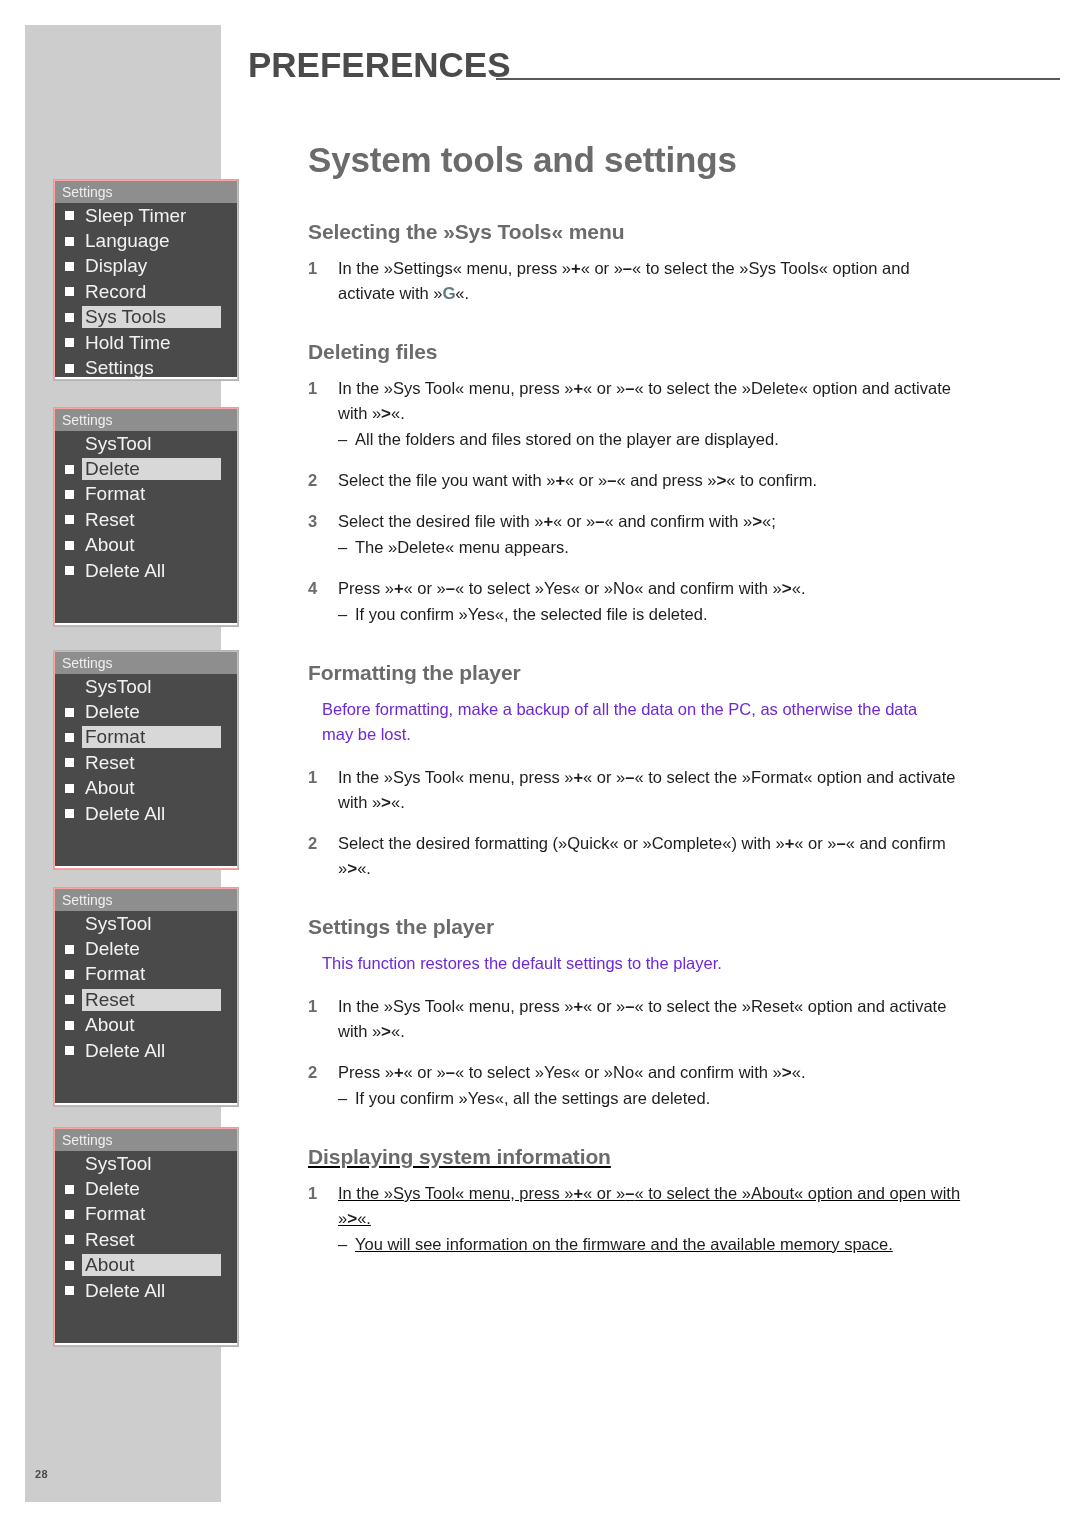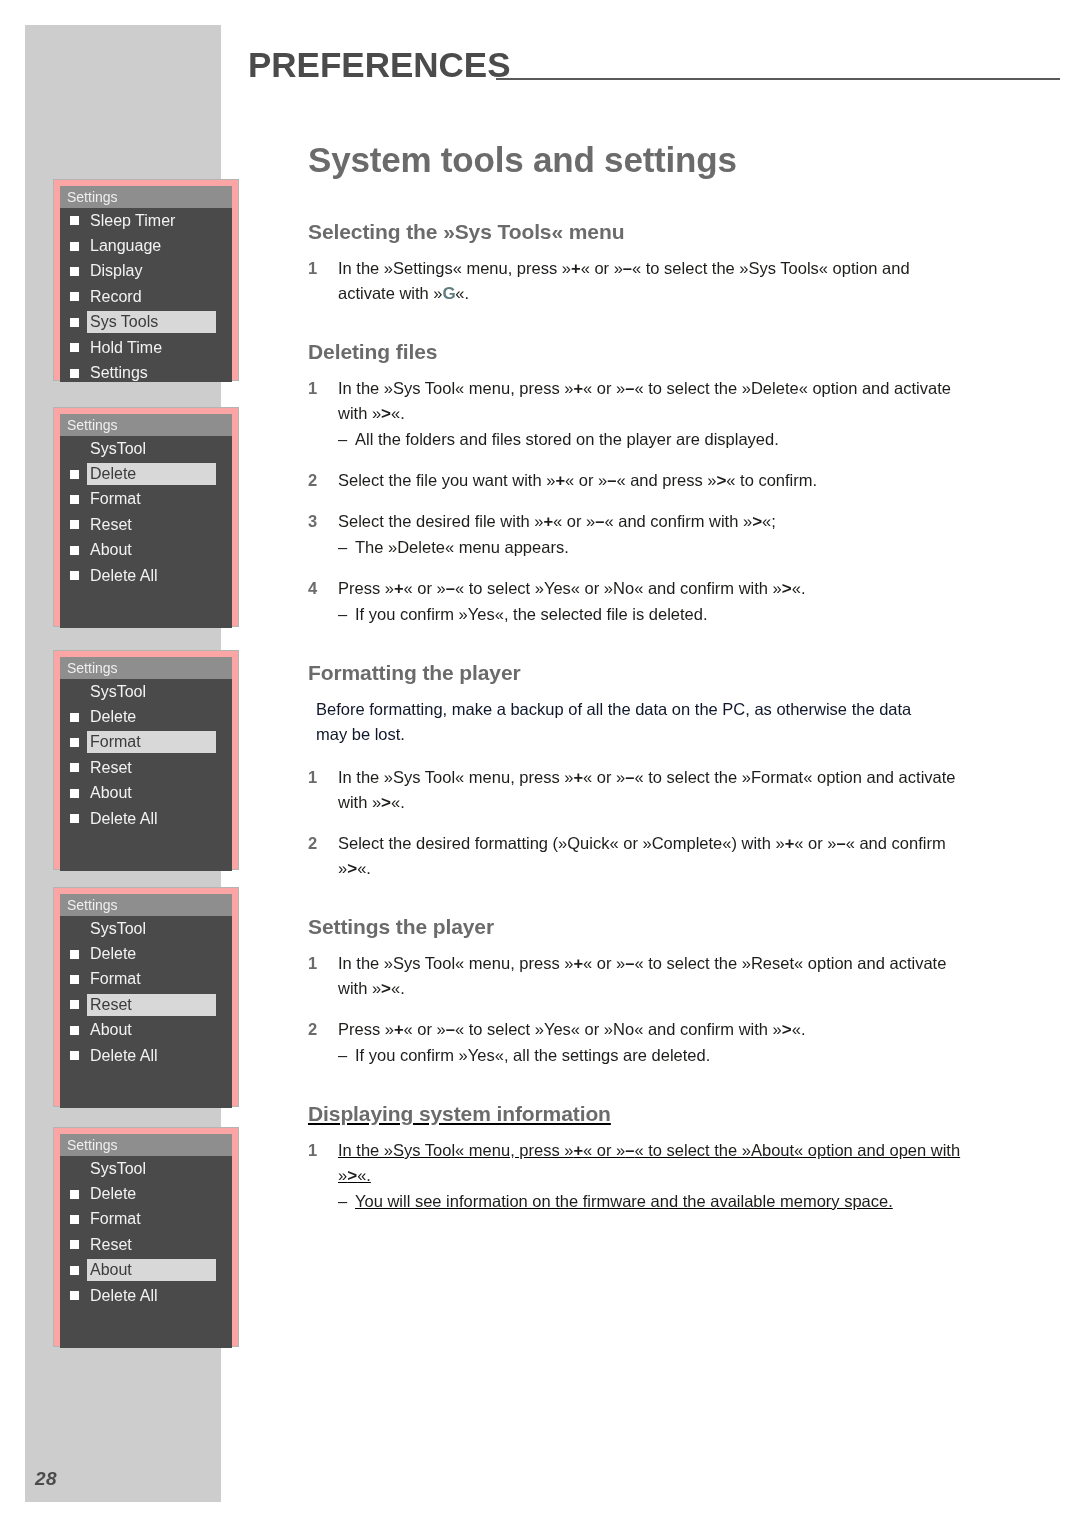--- a/index.html
+++ b/index.html
@@ -27,25 +27,24 @@
     left: 25px;
     top: 25px;
     width: 196px;
     height: 1477px;
     background: #cdcdcd;
   }
   .page-number {
     position: absolute;
     left: 35px;
     top: 1468px;
-    font-size: 19px;
+    font-size: 11px;
     font-weight: bold;
     color: #4b4b4b;
     letter-spacing: .5px;
-    font-style: italic;
   }
 
   
   .running-head {
     position: absolute;
     left: 248px;
     top: 46px;
     width: 812px;
     height: 46px;
   }
@@ -90,24 +89,24 @@
     font-size: 21px;
     font-weight: bold;
     color: #6b6b6b;
     letter-spacing: -0.1px;
   }
 
   .section { margin-bottom: 34px; }
   .section:last-child { margin-bottom: 16px; text-decoration: underline; }
 
   p.intro {
-    margin: 0 0 18px 8px;
+    margin: 0 0 18px 14px;
     font-size: 16.5px;
     line-height: 25px;
-    color: #0f172a;
+    color: #6d28d9;
     max-width: 625px;
   }
 
   ol.steps {
     list-style: none;
     margin: 0;
     padding: 0;
   }
   ol.steps > li {
     position: relative;
@@ -155,21 +154,21 @@
     font-weight: bold;
     color: #1d1d1b;
   }
 
   
   .menu-shot {
     position: absolute;
     left: 54px;
     width: 184px;
     background: #ffffff;
-    border: 6px solid #fca5a5;
+    border: 1px solid #fca5a5;
     box-sizing: border-box;
     box-shadow: 0 0 0 1px #b4b4b4;
   }
   .menu-shot .ms-inner {
     background: #4a4a4a;
     padding: 0 0 6px 0;
   }
   .menu-shot .ms-header {
     background: #8e8e8e;
     color: #efefef;
@@ -187,21 +186,21 @@
   .menu-shot .bullet {
     width: 9px;
     height: 9px;
     background: #ffffff;
     margin-left: 10px;
     margin-right: 8px;
     flex: 0 0 auto;
   }
   .menu-shot .bullet.hidden { visibility: hidden; }
   .menu-shot .ms-label {
-    font-size: 16px;
+    font-size: 19px;
     color: #f2f2f2;
     line-height: 20px;
     padding: 1px 4px 1px 3px;
     letter-spacing: 0px;
   }
   .menu-shot .ms-row.selected .ms-label {
     background: #d8d8d8;
     color: #3b3b3b;
     flex: 1 1 auto;
     padding-right: 0;
@@ -421,20 +420,21 @@
           <span class="num">1</span><span>In the »Sys Tool« menu, press »</span><span class="pm">+</span><span>« or »</span><span class="pm">–</span><span>« to select the »Format« option and activate with »</span><span class="arrow-glyph">&gt;</span><span>«.</span>
         </li>
         <li>
           <span class="num">2</span><span>Select the desired formatting (»Quick« or »Complete«) with »</span><span class="pm">+</span><span>« or »</span><span class="pm">–</span><span>« and confirm »</span><span class="arrow-glyph">&gt;</span><span>«.</span>
         </li>
       </ol>
     </div>
 
     <div class="section">
       <h2 class="section-title">Settings the player</h2>
+      <p class="intro">This function restores the default settings to the player.</p>
       <ol class="steps">
         <li>
           <span class="num">1</span><span>In the »Sys Tool« menu, press »</span><span class="pm">+</span><span>« or »</span><span class="pm">–</span><span>« to select the »Reset« option and activate with »</span><span class="arrow-glyph">&gt;</span><span>«.</span>
         </li>
         <li>
           <span class="num">2</span><span>Press »</span><span class="pm">+</span><span>« or »</span><span class="pm">–</span><span>« to select »Yes« or »No« and confirm with »</span><span class="arrow-glyph">&gt;</span><span>«.</span>
           <span class="sub"><span class="dash">–</span><span>If you confirm »Yes«, all the settings are deleted.</span></span>
         </li>
       </ol>
     </div>

